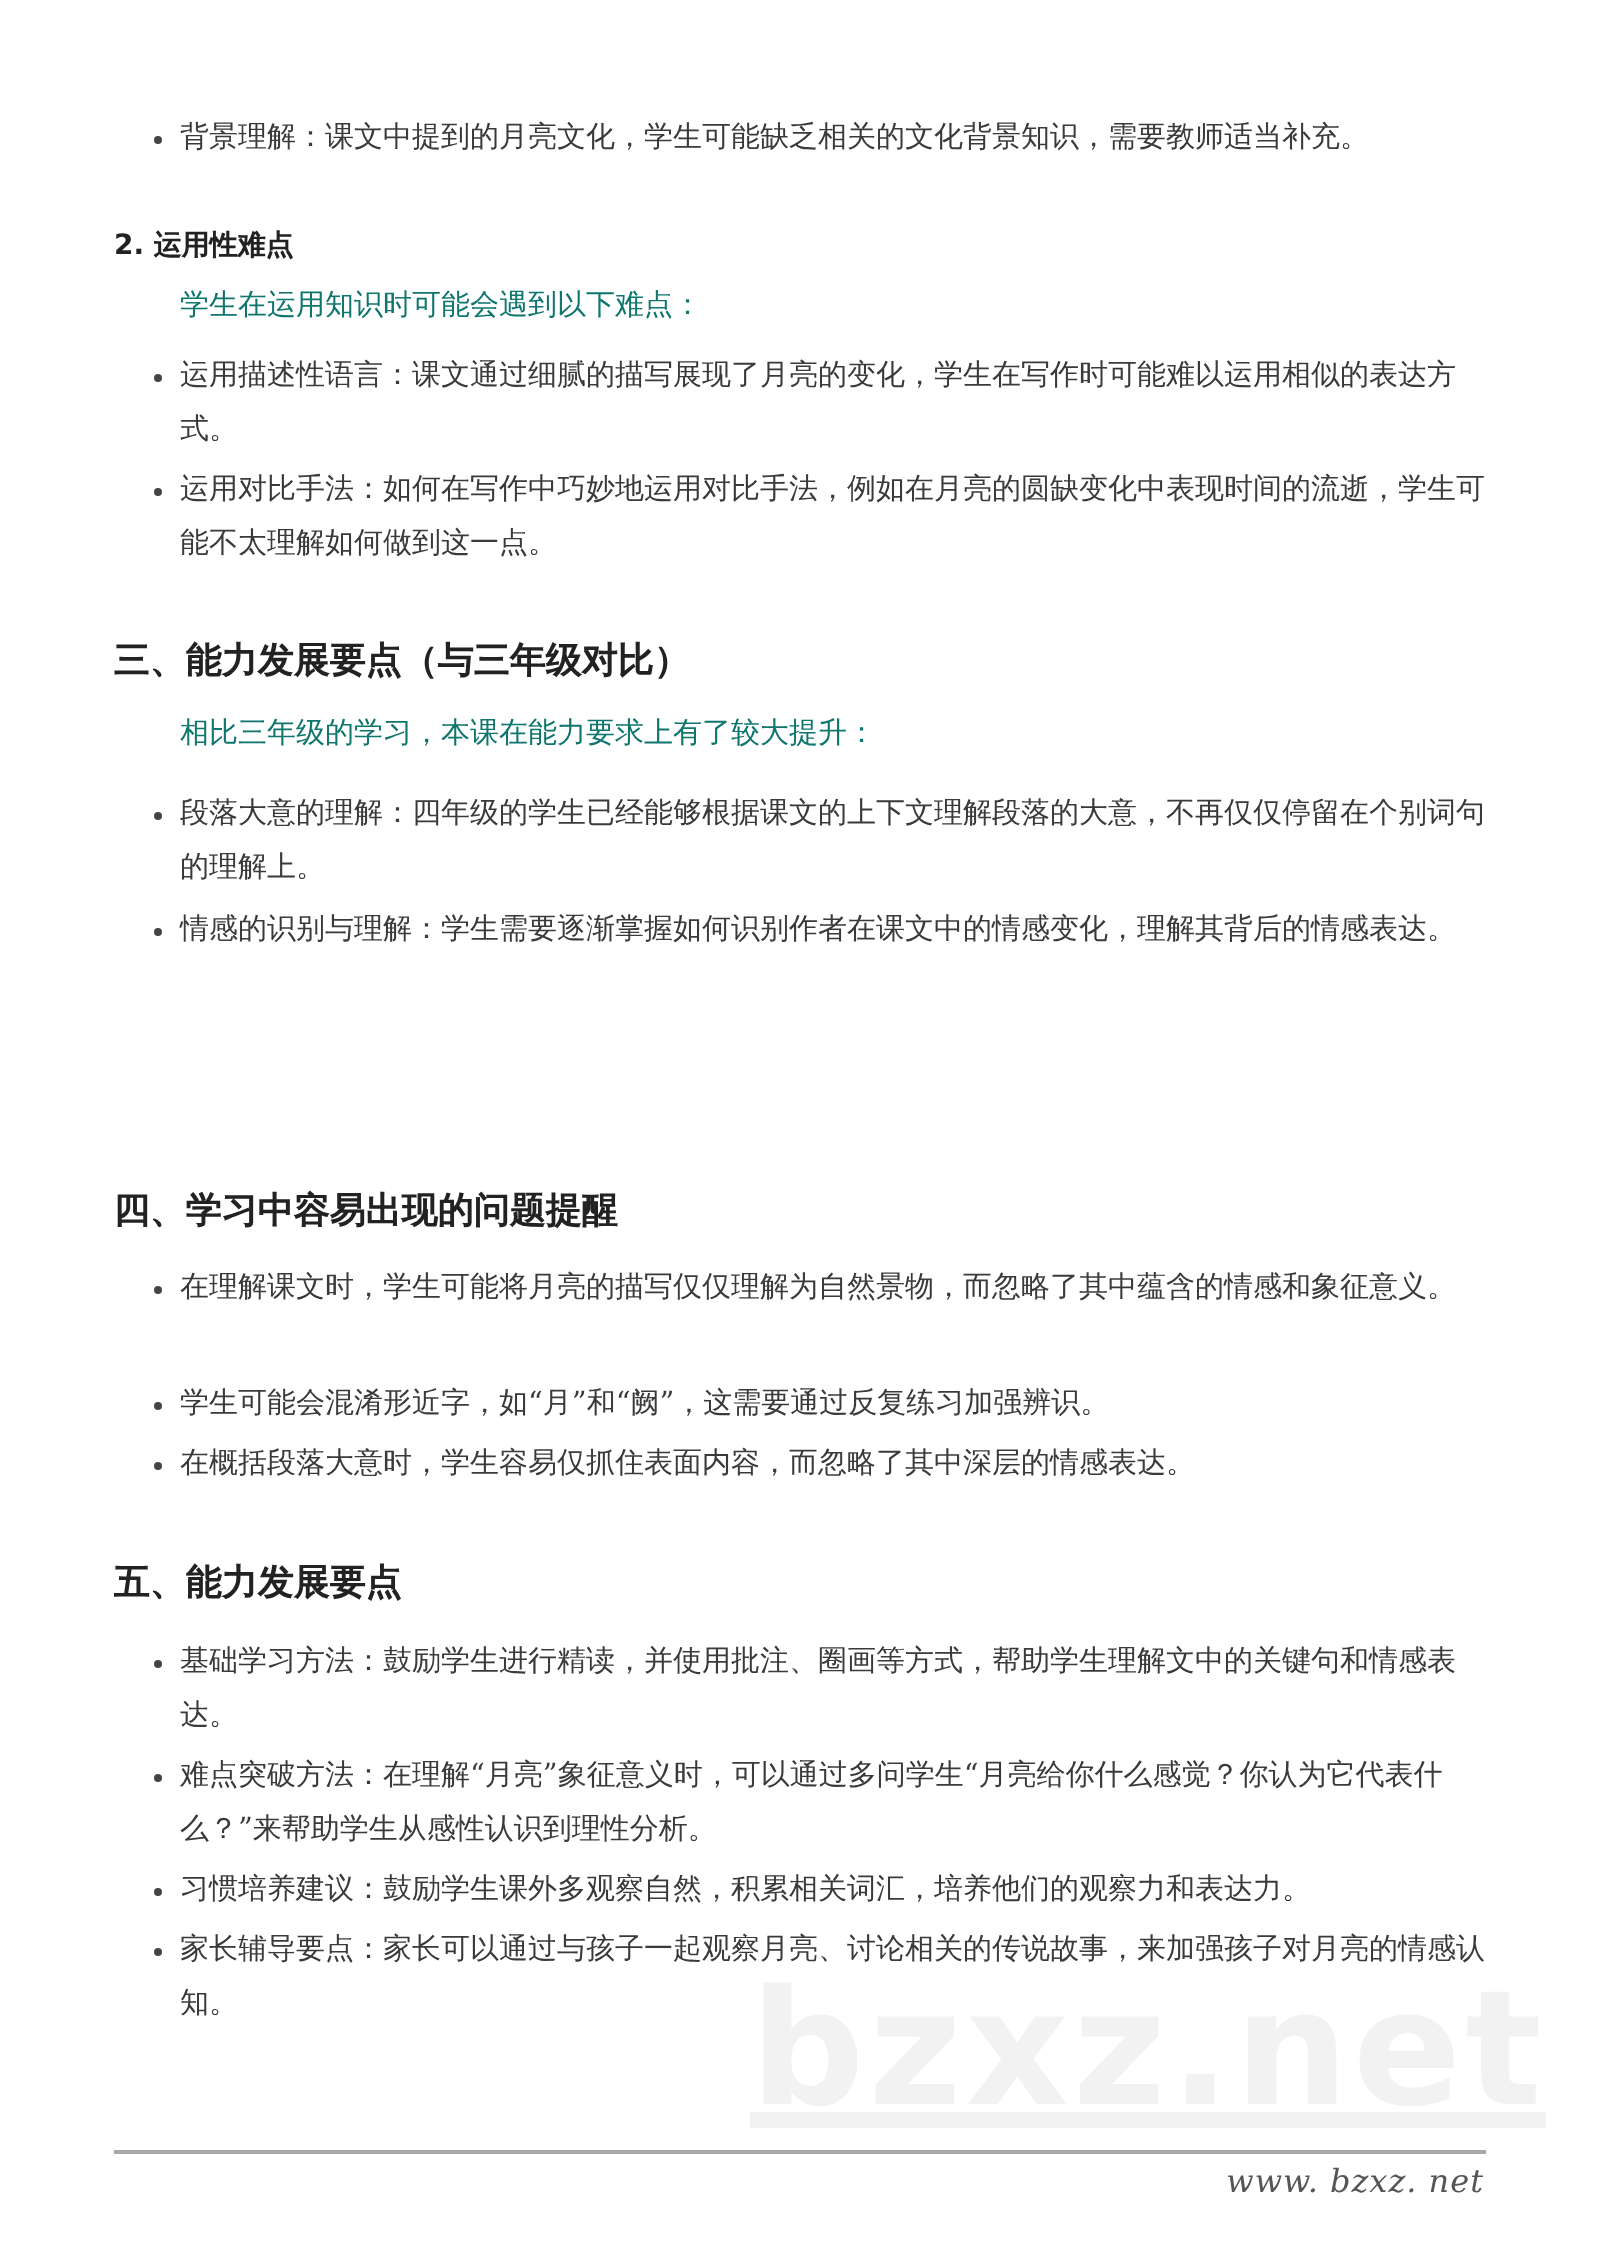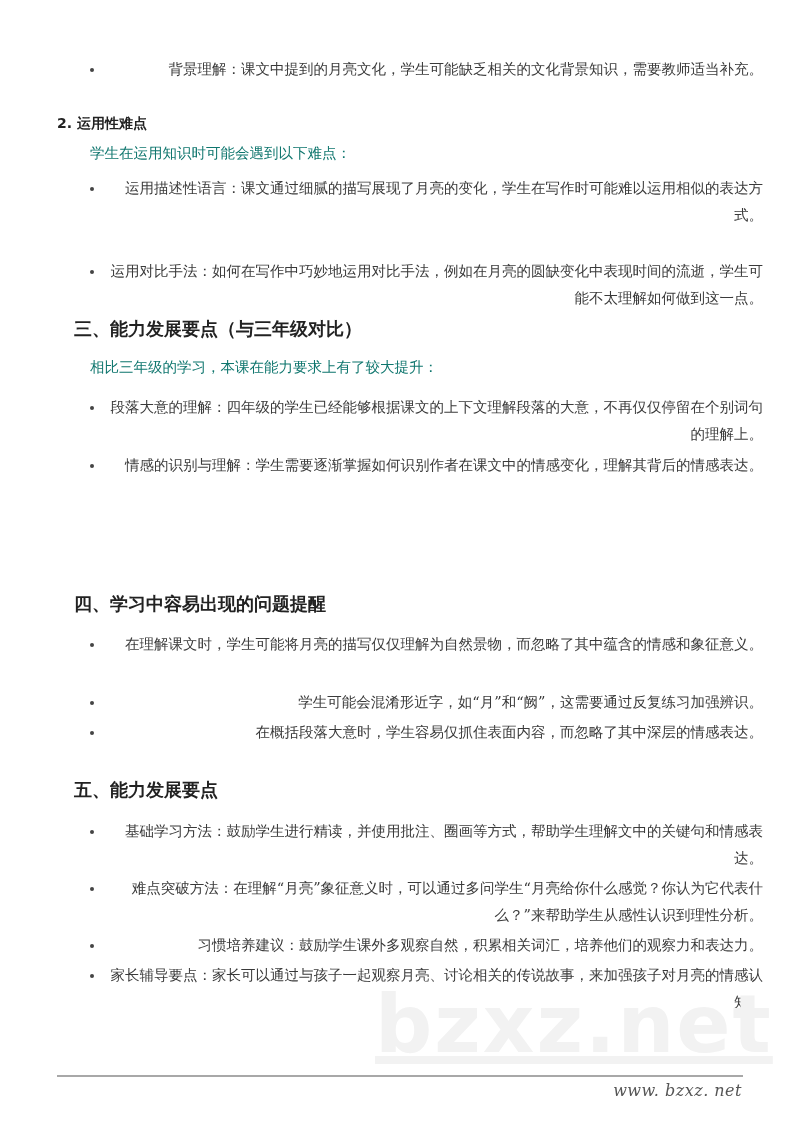--- a/index.html
+++ b/index.html
@@ -16,26 +16,25 @@
       color: #333333;
     }
     .page {
       position: absolute;
       left: 0; top: 0;
       width: 800px;
       height: 1130px;
     }
     .bullet-item {
       position: absolute;
-      left: 103px;
+      left: 90px;
       width: 660px;
       font-size: 14.5px;
       line-height: 27px;
       color: #3a3a3a;
-      text-align: right;
     }
     .bullet-dot {
       position: absolute;
       left: -13px;
       top: 12px;
       width: 4px;
       height: 4px;
       border-radius: 50%;
       background: #444444;
     }
@@ -52,22 +51,22 @@
       left: 57px;
       font-family: "DejaVu Sans", "Liberation Sans", sans-serif;
       font-weight: bold;
       font-size: 14px;
       color: #222222;
       line-height: 20px;
       text-align: right;
     }
     .sec-heading {
       position: absolute;
-      left: 74px;
-      font-family: Liberation Mono, monospace;
+      left: 57px;
+      font-family: Liberation Serif, serif;
       font-weight: bold;
       font-size: 18px;
       color: #222222;
       line-height: 24px;
     }
     .watermark {
       position: absolute;
       left: 375px;
       top: 990px;
       font-family: "DejaVu Sans", "Liberation Sans", sans-serif;
@@ -107,21 +106,21 @@
     <span>背景理解：课文中提到的月亮文化，学生可能缺乏相关的文化背景知识，需要教师适当补充。</span>
   </div>
 
   <div class="sub-heading" style="top:113px;">2. 运用性难点</div>
   <div class="para" style="top:140px;">学生在运用知识时可能会遇到以下难点：</div>
 
   <div class="bullet-item" style="top:175px;">
     <span class="bullet-dot"></span>
     <span>运用描述性语言：课文通过细腻的描写展现了月亮的变化，学生在写作时可能难以运用相似的表达方式。</span>
   </div>
-  <div class="bullet-item" style="top:232px;margin-top:26px;">
+  <div class="bullet-item" style="top:232px;">
     <span class="bullet-dot"></span>
     <span>运用对比手法：如何在写作中巧妙地运用对比手法，例如在月亮的圆缺变化中表现时间的流逝，学生可能不太理解如何做到这一点。</span>
   </div>
 
   <div class="sec-heading" style="top:318px;">三、能力发展要点（与三年级对比）</div>
   <div class="para" style="top:354px;">相比三年级的学习，本课在能力要求上有了较大提升：</div>
 
   <div class="bullet-item" style="top:452px;">
     <span class="bullet-dot"></span>
     <span>情感的识别与理解：学生需要逐渐掌握如何识别作者在课文中的情感变化，理解其背后的情感表达。</span>

